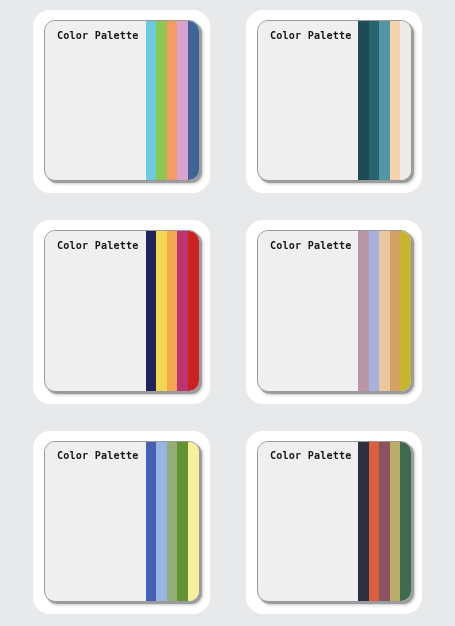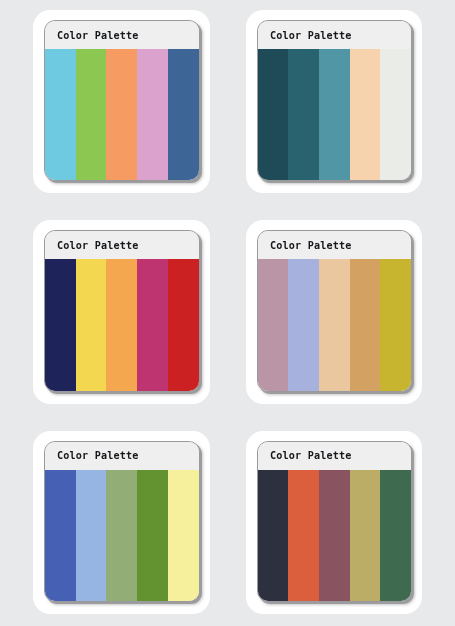--- a/index.html
+++ b/index.html
@@ -41,21 +41,21 @@
     position: relative;
     flex: 1;
     border-radius: 11px;
     border: 1.5px solid #9a9a9d;
     box-sizing: border-box;
     overflow: hidden;
     background: #efefef;
     box-shadow: 2px 2px 0 0 rgba(120,120,124,0.55),
                 3px 3px 3px 0 rgba(90,90,95,0.35);
     display: flex;
-    flex-direction: column;
+    flex-direction: row;
   }
 
   .palette-header {
     height: 28px;
     min-height: 28px;
     background: #efefef;
     display: flex;
     align-items: center;
     padding-left: 12px;
     box-sizing: border-box;

